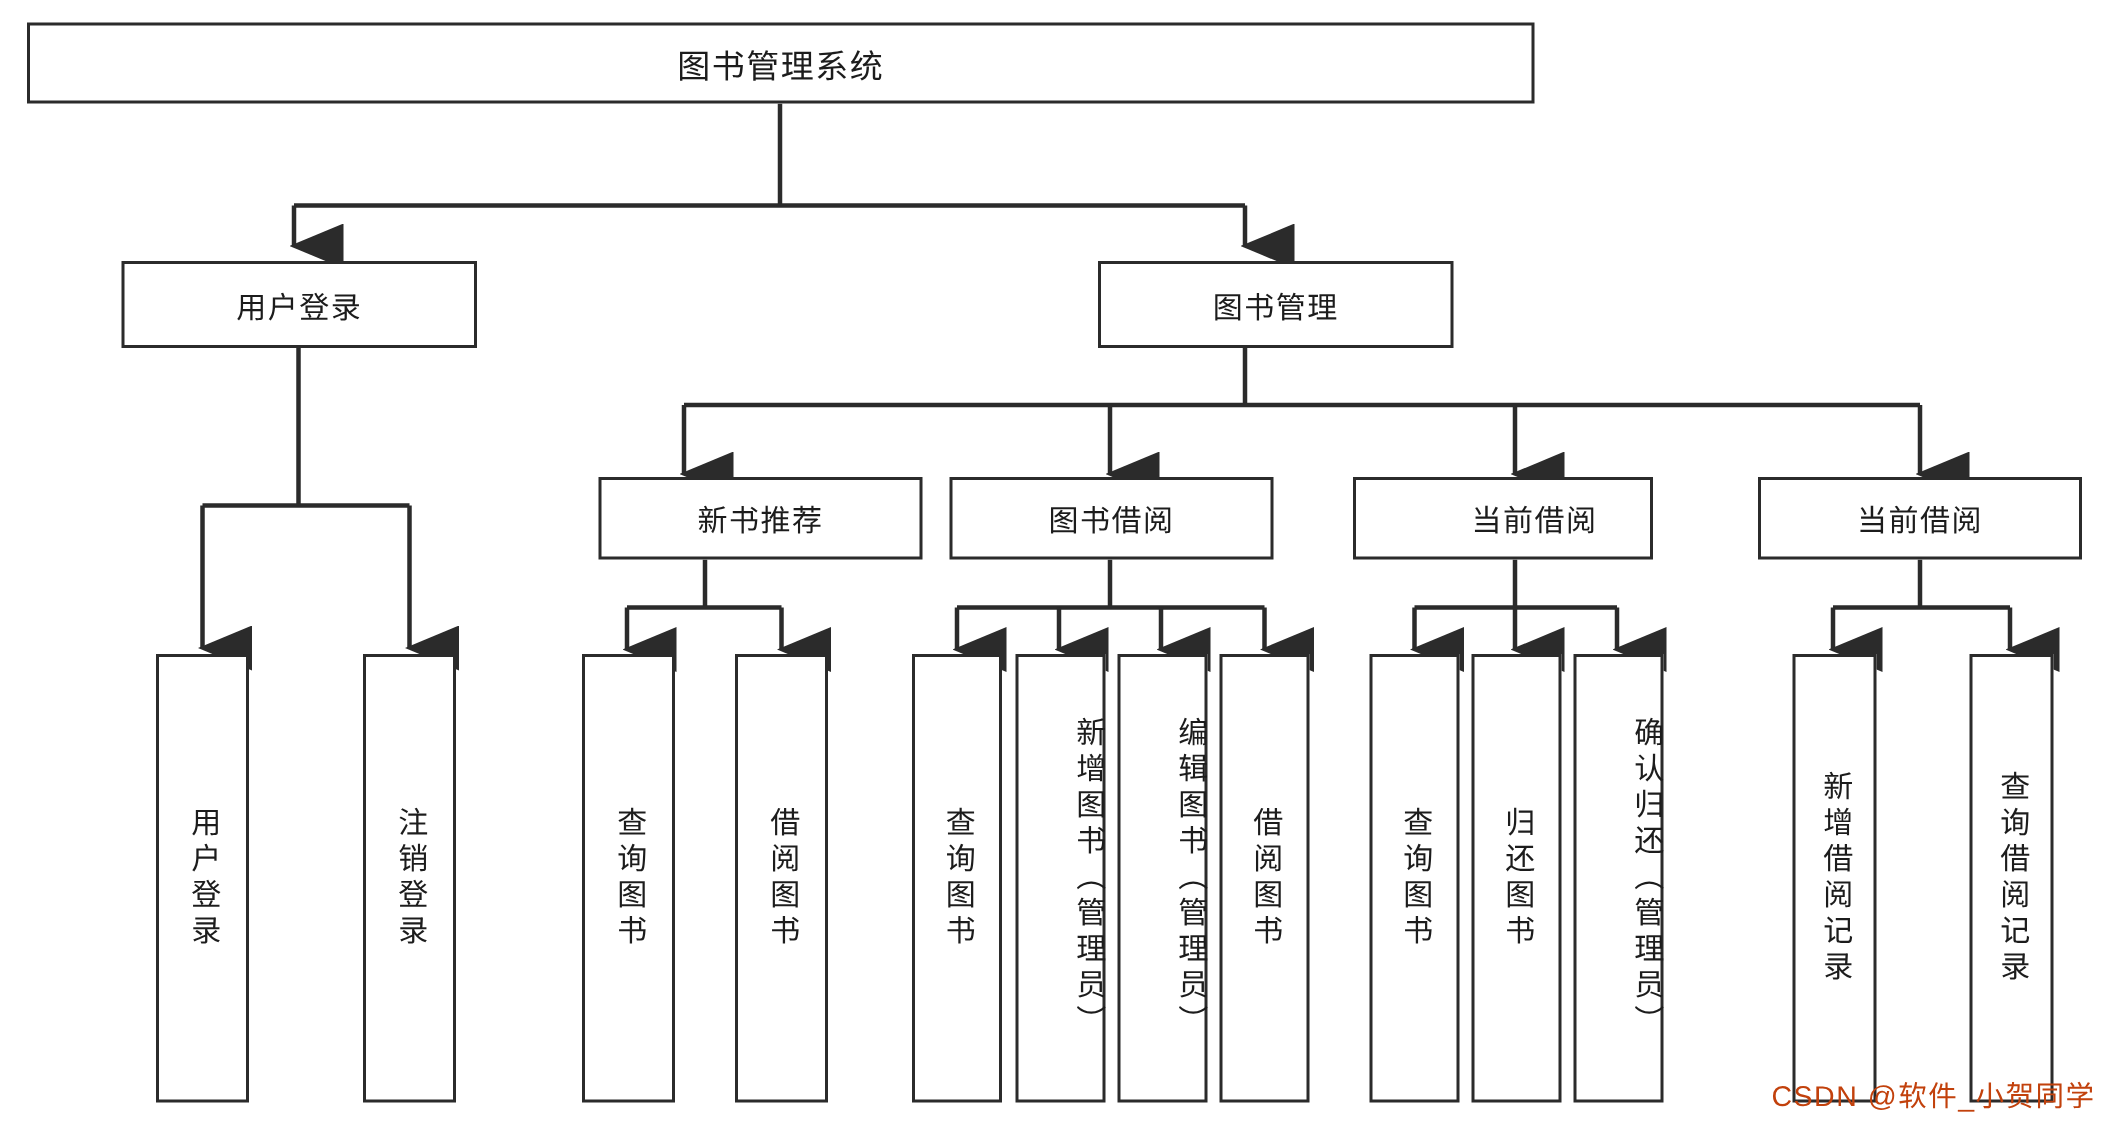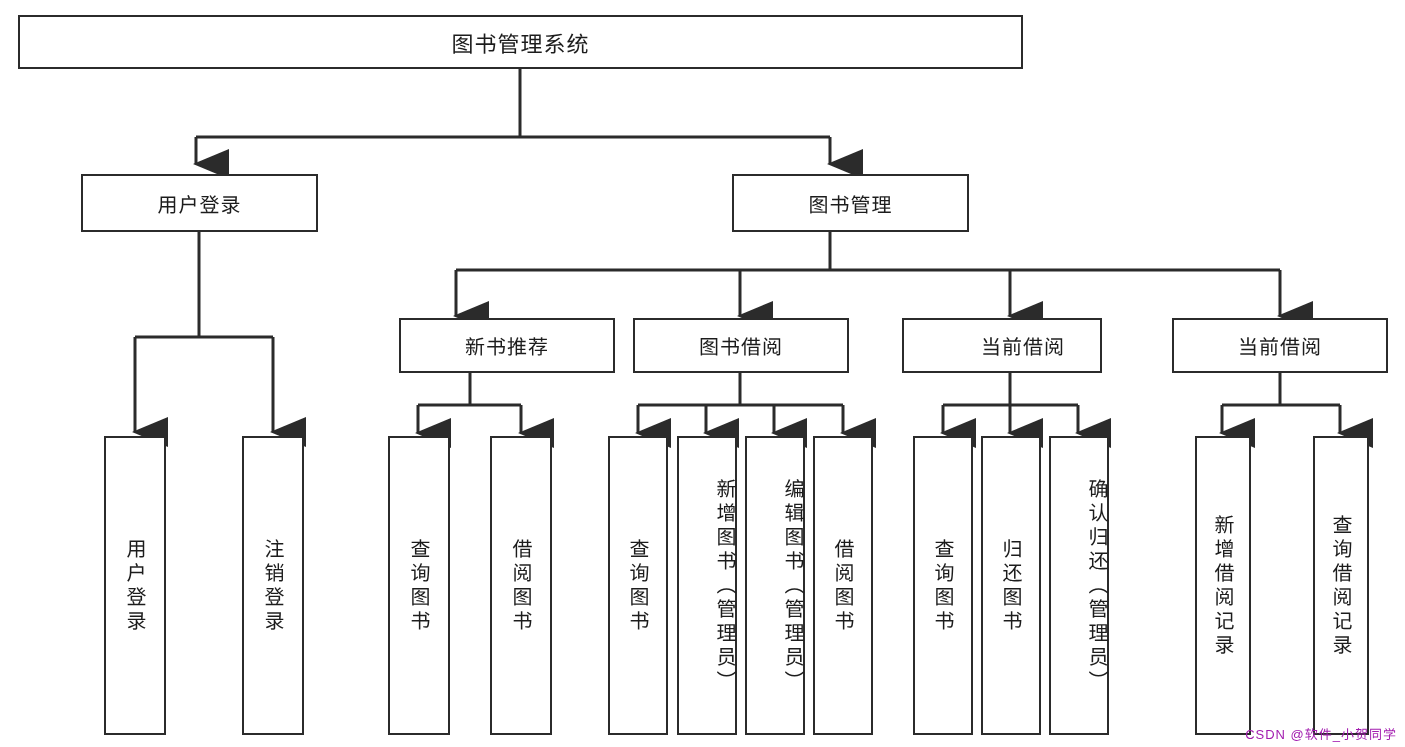--- a/index.html
+++ b/index.html
@@ -60,22 +60,22 @@
   }
   .leaf-text {
     writing-mode: vertical-rl;
     text-orientation: upright;
     white-space: nowrap;
   }
   #watermark {
     position: absolute;
     right: 8px;
     bottom: 4px;
-    font-size: 13px;
-    color: #a21caf;
+    font-size: 19px;
+    color: #c2410c;
     letter-spacing: 1px;
     z-index: 3;
     white-space: nowrap;
   }
 </style>
 </head>
 <body>
 
 <div id="diagram">
 

